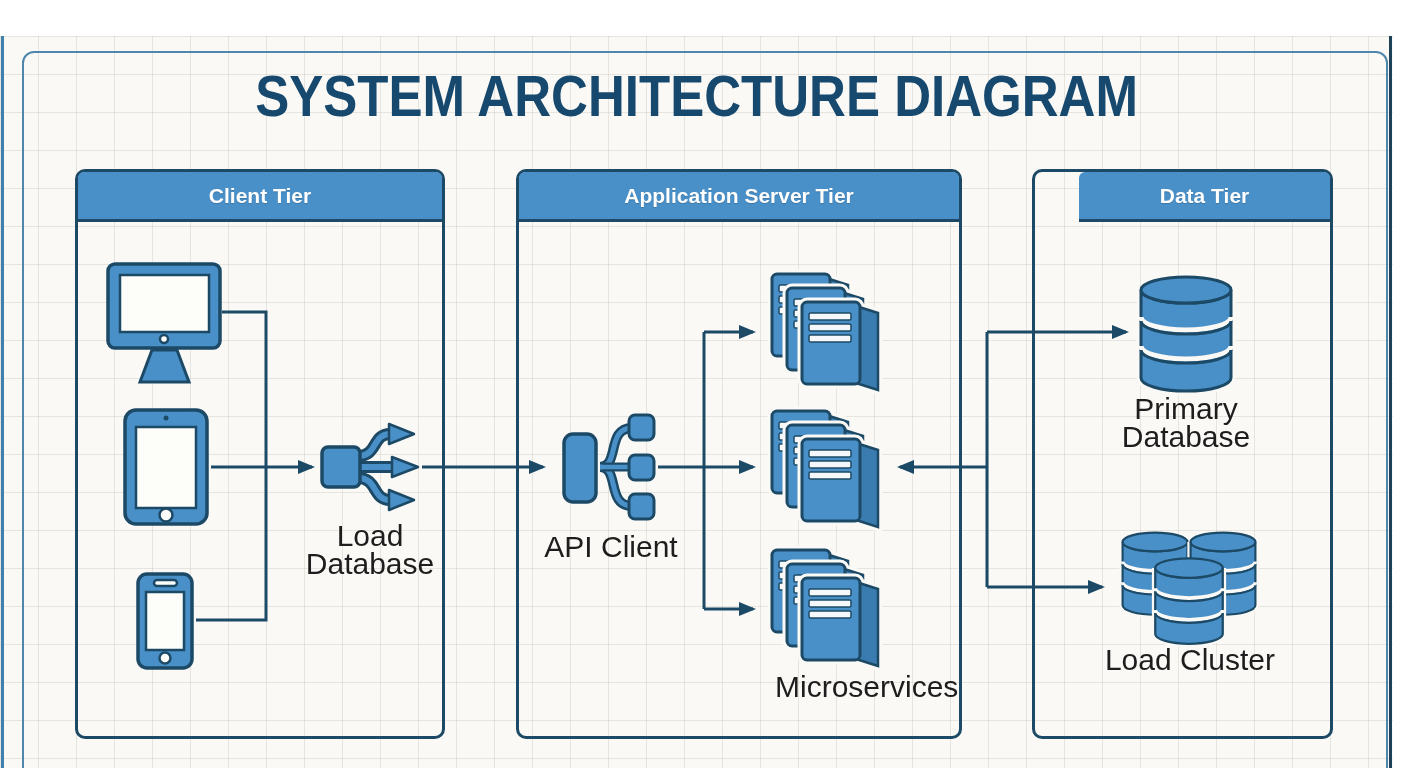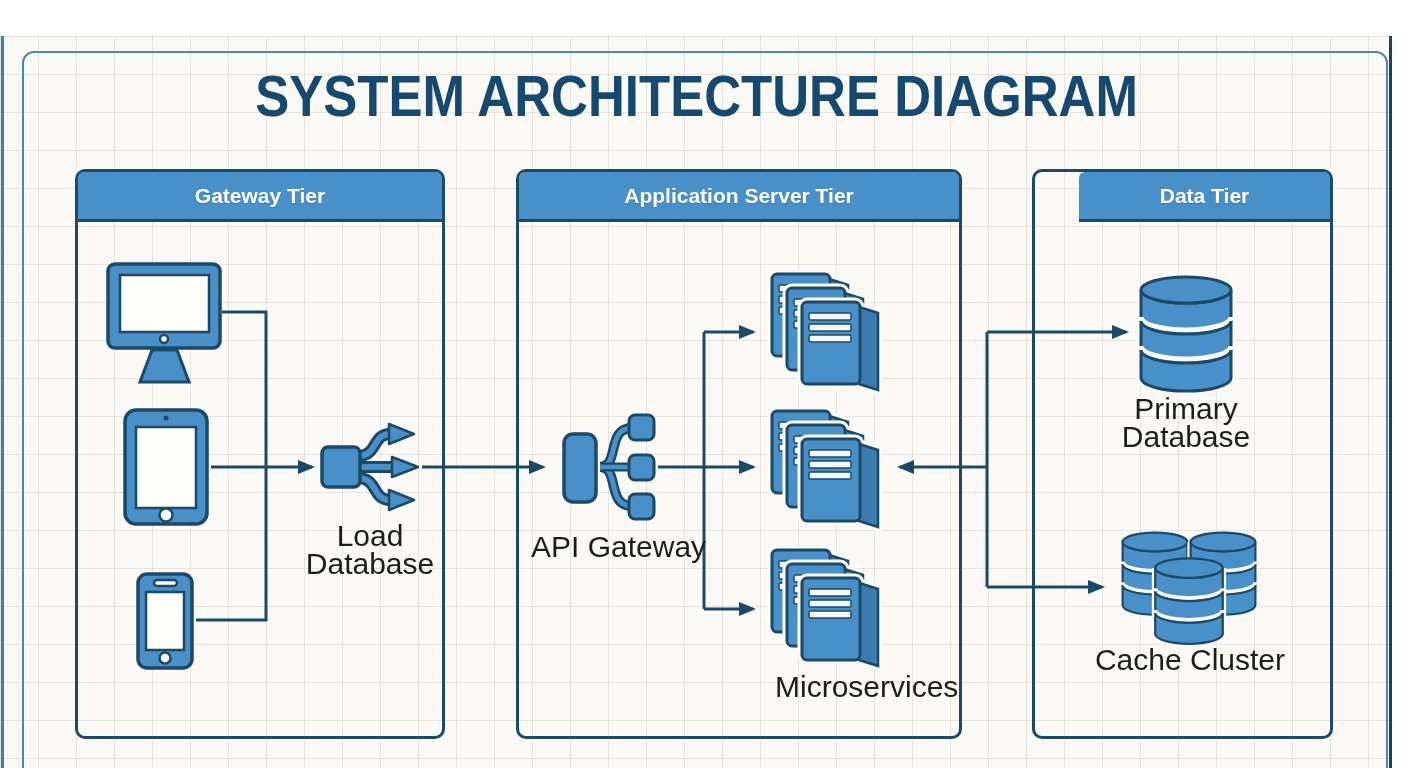--- a/index.html
+++ b/index.html
@@ -66,21 +66,21 @@
 <div class="canvas">
 
   <div class="edge-bar left"></div>
   <div class="edge-bar right"></div>
   <div class="frame"></div>
 
   <h1 class="title"><span>SYSTEM ARCHITECTURE DIAGRAM</span></h1>
 
   <section class="tier tier-client">
     <header class="tier-header">
-      <span>Gateway Tier</span>
+      <span>Client Tier</span>
     </header>
   </section>
 
   <section class="tier tier-app">
     <header class="tier-header">
       <span>Application Server Tier</span>
     </header>
   </section>
 
   <section class="tier tier-data">
@@ -205,18 +205,18 @@
     </g>
 
     <g>
       <use href="#dbcyl" transform="translate(1155,506) scale(0.72)"></use>
       <use href="#dbcyl" transform="translate(1223,506) scale(0.72)"></use>
       <use href="#dbcyl" transform="translate(1189,532) scale(0.75)"></use>
     </g>
   </svg>
 
   <div class="node-label lbl-lb">Load Database</div>
-  <div class="node-label lbl-api">API Gateway</div>
+  <div class="node-label lbl-api">API Client</div>
   <div class="node-label lbl-ms">Microservices</div>
   <div class="node-label lbl-db">Primary Database</div>
-  <div class="node-label lbl-cc">Cache Cluster</div>
+  <div class="node-label lbl-cc">Load Cluster</div>
 
 </div>
 
 </body></html>

